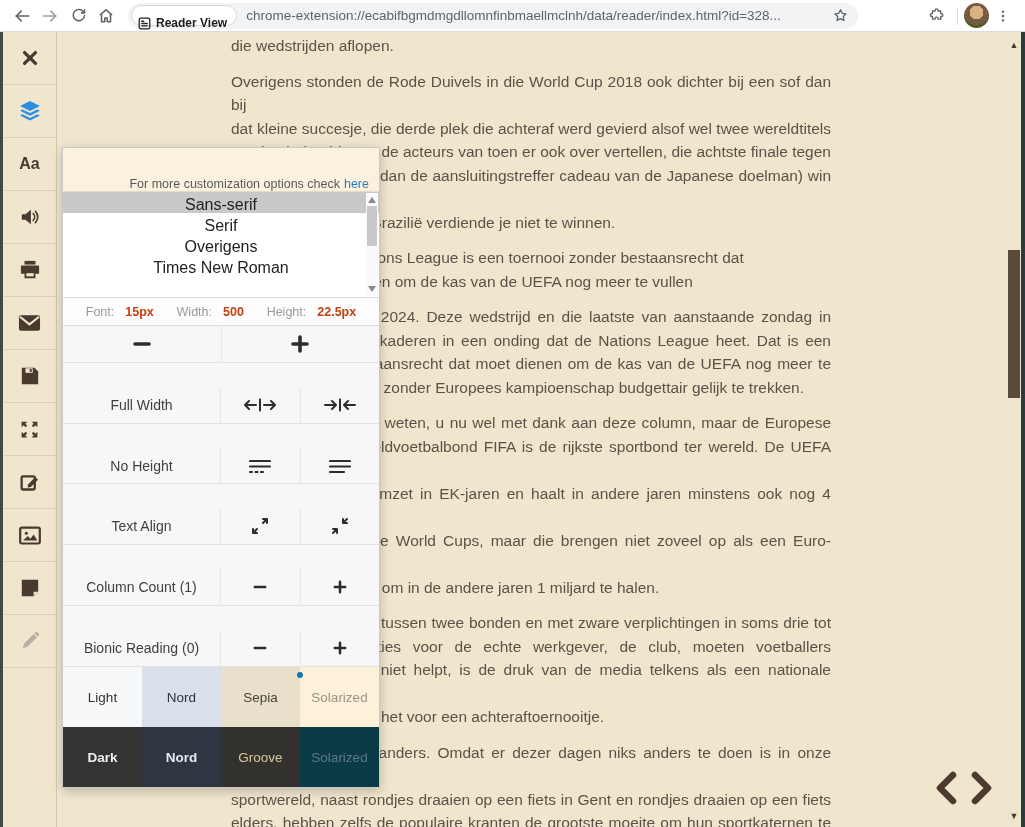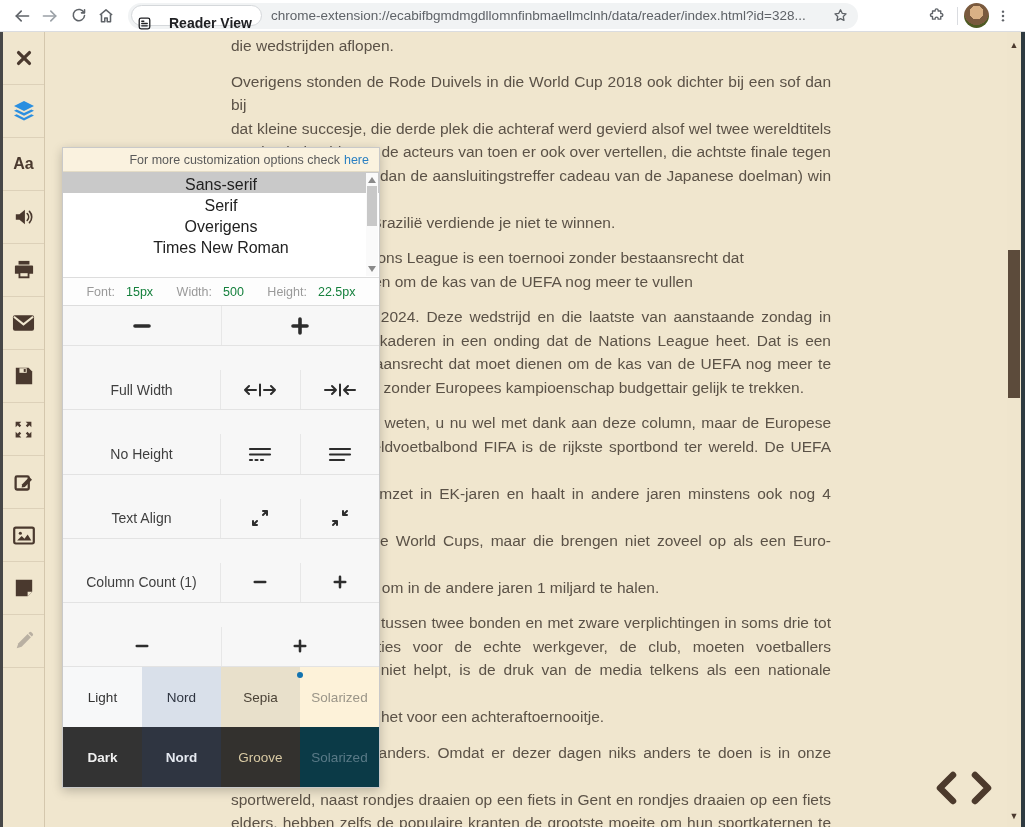--- a/index.html
+++ b/index.html
@@ -8,36 +8,36 @@
 
   
   .toolbar { position:absolute; left:0; top:0; width:1025px; height:32px; background:#fff;
     border-bottom:1px solid #dadce0; display:flex; align-items:center; padding:0 8px; z-index:50; }
   .tbtn { width:28px; height:28px; display:flex; align-items:center; justify-content:center;
     border-radius:50%; color:#5f6368; flex:0 0 auto; }
   .tbtn.dim { color:#9aa0a6; }
   .omnibox { height:26px; flex:0 0 730px; margin-left:8px; background:#f1f3f4; border-radius:13px;
     display:flex; align-items:center; padding:0 4px 0 3px; }
   .reader-chip { height:21px; background:#fff; border:1px solid #d5d8db; border-radius:11px;
-    display:flex; align-items:center; gap:18px; padding:15px 9px 0 6px; color:#202124;
-    font-size:14px; font-weight:700; }
+    display:flex; align-items:center; gap:5px; padding:15px 9px 0 6px; color:#202124;
+    font-size:12px; font-weight:700; }
   .url { flex:1; margin-left:9px; font-size:13.5px; color:#5f6368; white-space:nowrap;
     overflow:hidden; }
   .omni-star { margin-left:4px; }
   .tb-right { display:flex; align-items:center; margin-left:auto; }
   .sep { width:1px; height:18px; background:#dadce0; margin:0 6px; }
   .avatar { width:25px; height:25px; border-radius:50%;
     background:radial-gradient(circle at 50% 38%, #d9b185 0 34%, #7a5a3e 35% 62%, #4e5a23 63% 100%); }
 
   
   .edge-left  { position:absolute; left:0; top:32px; bottom:0; width:3px; background:#474747; z-index:40; }
   .edge-right { position:absolute; right:0; top:32px; bottom:0; width:4px; background:#2e3a40; z-index:40; }
 
   
-  .sidebar { position:absolute; left:3px; top:32px; bottom:0; width:42px; background:#f0e6ce;
+  .sidebar { position:absolute; left:3px; top:32px; bottom:0; width:54px; background:#f0e6ce;
     border-right:1px solid rgba(90,60,30,.18); z-index:30; }
   .side-item { height:53px; display:flex; align-items:center; justify-content:center;
     border-bottom:1px solid rgba(90,60,30,.12); color:#4a392e; cursor:pointer; }
   .side-item svg { display:block; }
   .aa-glyph { font-size:16px; font-weight:700; letter-spacing:0; color:#4a392e; }
   .blue { color:#2b8fe0; }
   .gray { color:#b9b0a2; }
 
   
   .article { position:absolute; left:231px; top:32px; width:600px; color:#5b5247;
@@ -57,35 +57,35 @@
     z-index:45; }
   .varrow { position:absolute; left:0; width:14px; height:14px; display:flex; align-items:center;
     justify-content:center; color:#4a392e; font-size:9px; }
   .varrow.up { top:6px; } .varrow.down { bottom:4px; }
   .vthumb { position:absolute; left:1px; top:218px; width:12px; height:148px; background:#5c4b3b; }
 
   
   .panel { position:absolute; left:62px; top:147px; width:318px; height:641px; background:#f7f7f7;
     border:1px solid #c9c9c9; box-shadow:0 3px 10px rgba(0,0,0,.22); z-index:60;
     font-size:13px; color:#333; display:flex; flex-direction:column; }
-  .p-head { height:24px; background:#faf2df; border-bottom:1px solid #e4dcc6; display:flex;
-    align-items:center; justify-content:flex-end; padding-right:10px; font-size:12.5px; color:#5a5a5a; }
+  .p-head { height:44px; background:#faf2df; border-bottom:1px solid #e4dcc6; display:flex;
+    align-items:flex-end; justify-content:flex-end; padding-right:10px; font-size:12.5px; color:#5a5a5a; }
   .p-head a { color:#2a7fc1; text-decoration:none; margin-left:4px; }
   .fontlist { position:relative; height:106px; background:#fff; border-bottom:1px solid #ddd; }
   .fopt { height:21px; line-height:26.5px; text-align:center; font-size:16px; color:#222; cursor:pointer; }
   .fopt.sel { background:#c9c9c9; }
   .flist-sb { position:absolute; right:1px; top:1px; bottom:1px; width:12px; background:#fafafa; }
   .flist-sb .tri { position:absolute; left:2px; width:0; height:0; border-left:4px solid transparent;
     border-right:4px solid transparent; }
   .tri.up { top:4px; border-bottom:6px solid #8a8a8a; }
   .tri.dn { bottom:4px; border-top:6px solid #8a8a8a; }
   .flist-thumb { position:absolute; left:1px; top:13px; width:10px; height:40px; background:#c8c8c8; }
   .stats { height:28px; background:#fdfdfd; border-bottom:1px solid #ddd; display:flex;
     align-items:center; justify-content:space-evenly; font-size:12.5px; }
-  .stats .k { color:#9a9a9a; } .stats .v { color:#15803d; font-weight:400; margin-left:11px; }
+  .stats .k { color:#9a9a9a; } .stats .v { color:#c2410c; font-weight:700; margin-left:11px; }
   .grid { flex:1; display:flex; flex-direction:column;gap:24px; }
   .grow { flex:1; display:flex; border-bottom:1px solid #e3e3e3; background:#f7f7f7; }
   .gcell { display:flex; align-items:center; justify-content:center; border-right:1px solid #e7e7e7;
     color:#2d2d2d; cursor:pointer; }
   .gcell:last-child { border-right:none; }
   .glabel { width:158px; font-size:14px; color:#3f3f3f; cursor:default; }
   .gbtn { flex:1; }
   .ghalf { flex:1; }
   .themes { display:flex; height:60px; }
   .tbtn2 { flex:1; display:flex; align-items:center; justify-content:center; font-size:13.5px; cursor:pointer; }
@@ -390,20 +390,21 @@
           </svg>
       </div>
       <div class="gcell gbtn">
         <svg width="18" height="18" viewBox="0 0 24 24" fill="none" stroke="#2d2d2d" stroke-width="3.4" stroke-linecap="round">
             <path d="M12 5v14M5 12h14"></path>
           </svg>
       </div>
     </div>
 
     <div class="grow">
+      <div class="gcell glabel">Bionic Reading (0)</div>
       <div class="gcell gbtn">
         <svg width="18" height="18" viewBox="0 0 24 24" fill="none" stroke="#2d2d2d" stroke-width="3.4" stroke-linecap="round">
             <path d="M5 12h14"></path>
           </svg>
       </div>
       <div class="gcell gbtn">
         <svg width="18" height="18" viewBox="0 0 24 24" fill="none" stroke="#2d2d2d" stroke-width="3.4" stroke-linecap="round">
             <path d="M12 5v14M5 12h14"></path>
           </svg>
       </div>

